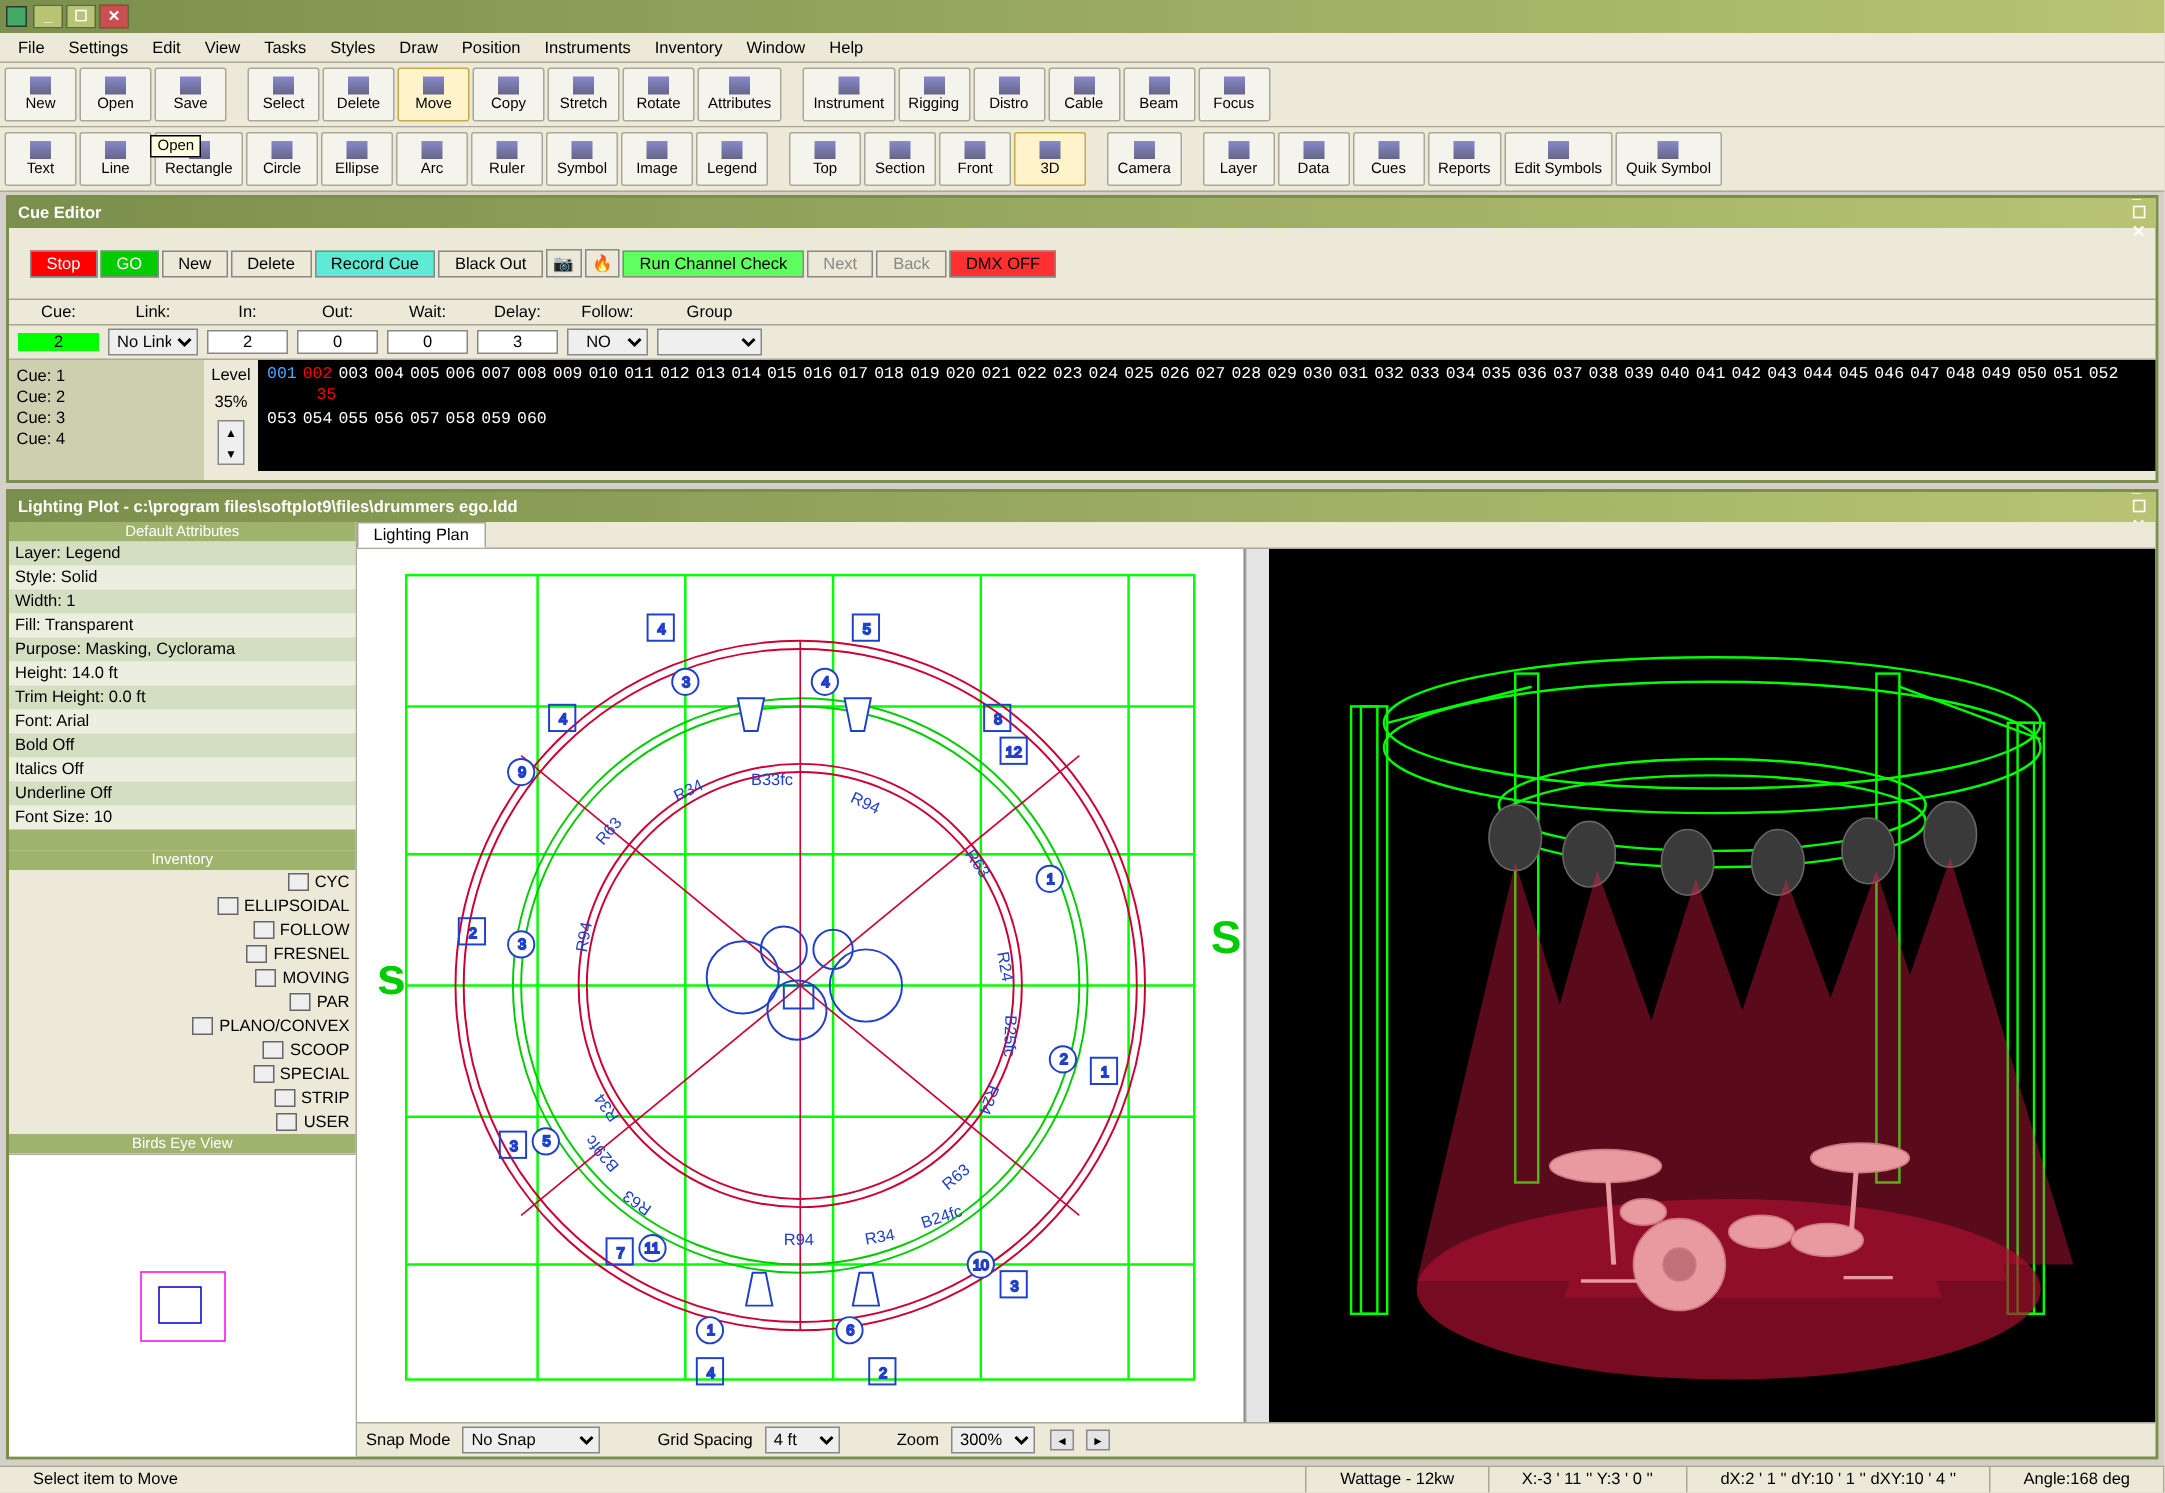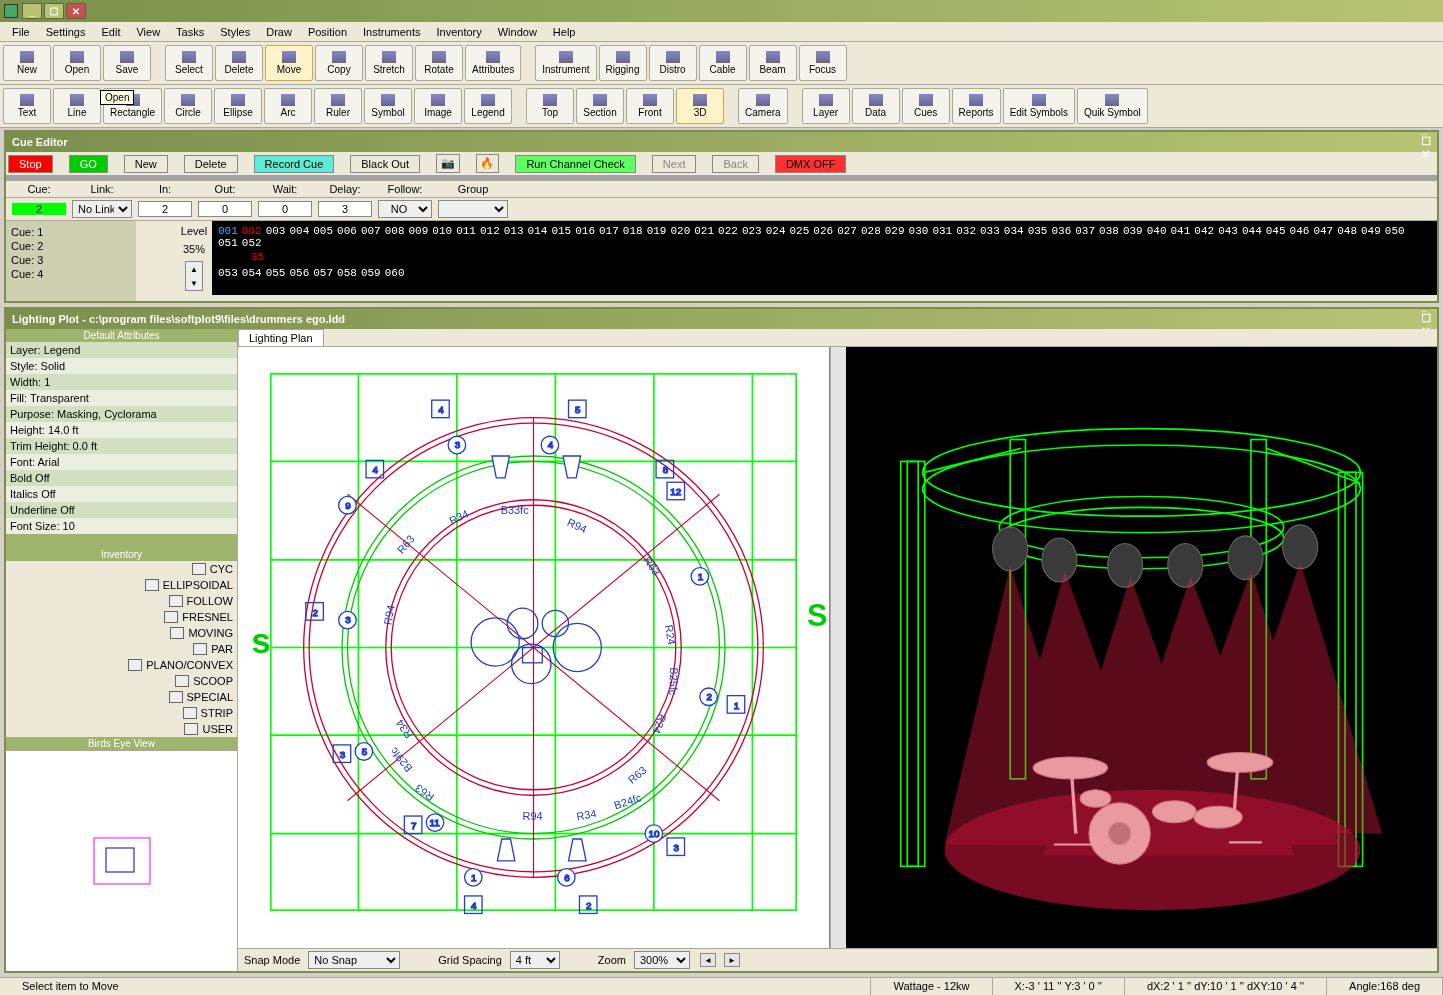--- a/index.html
+++ b/index.html
@@ -66,33 +66,33 @@
   background: linear-gradient(to right, #7a8f4c, #b8c474);
   color:white; font-weight:bold; padding:2px 6px; height:20px;
   display:flex; align-items:center;
 }
 .panel-title .win-controls { margin-left:auto; }
 .cue-window {
   border:2px solid #7a8f4c;
   margin:2px 4px;
   background:#ece9d8;
 }
-.cue-toolbar { display:flex; align-items:center; padding:2px; border-bottom:6px solid #a3a3a3; gap:16px; }
+.cue-toolbar { display:flex; align-items:center; padding:14px; border-bottom:1px solid #a3a3a3; gap:2px; }
 .cue-btn { border:1px solid #888; background:#ece9d8; padding:2px 10px; font-size:11px; cursor:pointer; }
 .cue-btn.stop { background:#ff0000; color:white; }
 .cue-btn.go { background:#00cc00; color:white; }
 .cue-btn.record { background:#5eead4; }
 .cue-btn.runcheck { background:#60ff60; }
 .cue-btn.dmx { background:#ff3030; color:black; }
 .cue-btn.disabled { color:#888; }
 .cue-fields-row { display:flex; align-items:center; padding:2px 6px; gap:6px; border-bottom:1px solid #aca899; }
 .cue-fields-row .lbl { font-size:11px; width:auto; text-align:center; padding:0 6px; }
 .cue-fields-row input, .cue-fields-row select { width:54px; font-size:11px; text-align:center; border:1px solid #888; padding:1px; }
 .cue-fields-row .cue-val { background:#00ff00; width:54px; text-align:center; }
-.cue-body { display:flex;gap:40px; }
+.cue-body { display:flex; }
 .cue-list { width:130px; background:#ccd0b0; padding:4px; font-size:11px; min-height:80px; }
 .cue-list .cue-row { padding:1px; cursor:pointer; }
 .cue-right { flex:1; display:flex; flex-direction:column; }
 .cue-note-row { display:flex; align-items:center; padding:2px; gap:4px; }
 .cue-note-row input { flex:0 0 700px; border:1px solid #888; font-size:11px; padding:1px; }
 .level-strip { display:flex; }
 .level-side { width:36px; text-align:center; font-size:11px; padding:4px 0; display:flex; flex-direction:column; align-items:center; gap:6px; }
 .spinner { width:18px; height:30px; border:1px solid #888; background:#eee; display:flex; flex-direction:column; }
 .spinner div { flex:1; display:flex; align-items:center; justify-content:center; font-size:8px; cursor:pointer; }
 .channel-strip { background:#000; color:white; flex:1; padding:4px 6px; font-family:Courier New, monospace; font-size:11px; overflow:hidden; }

